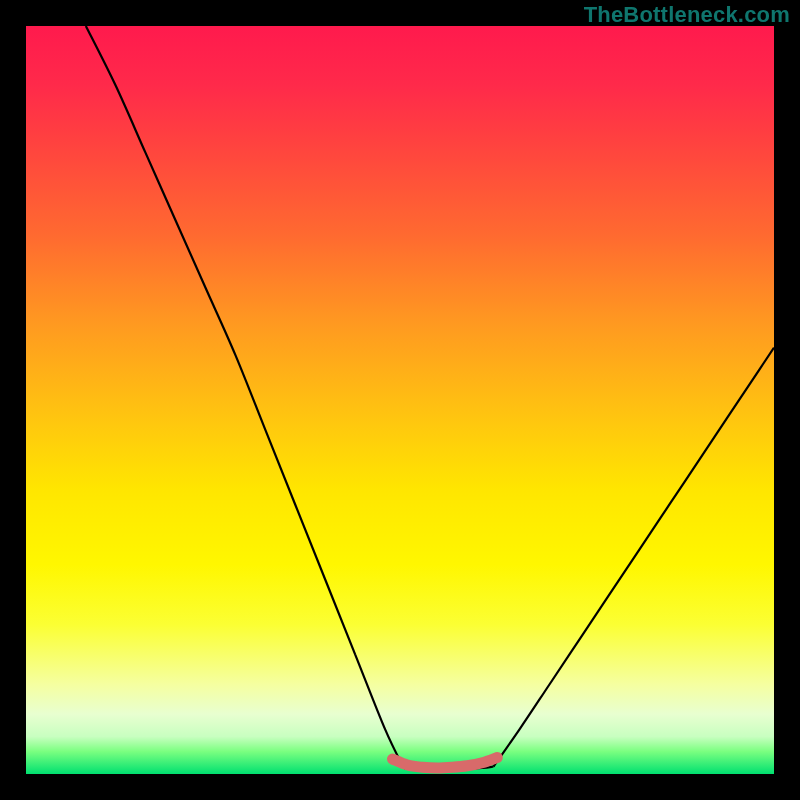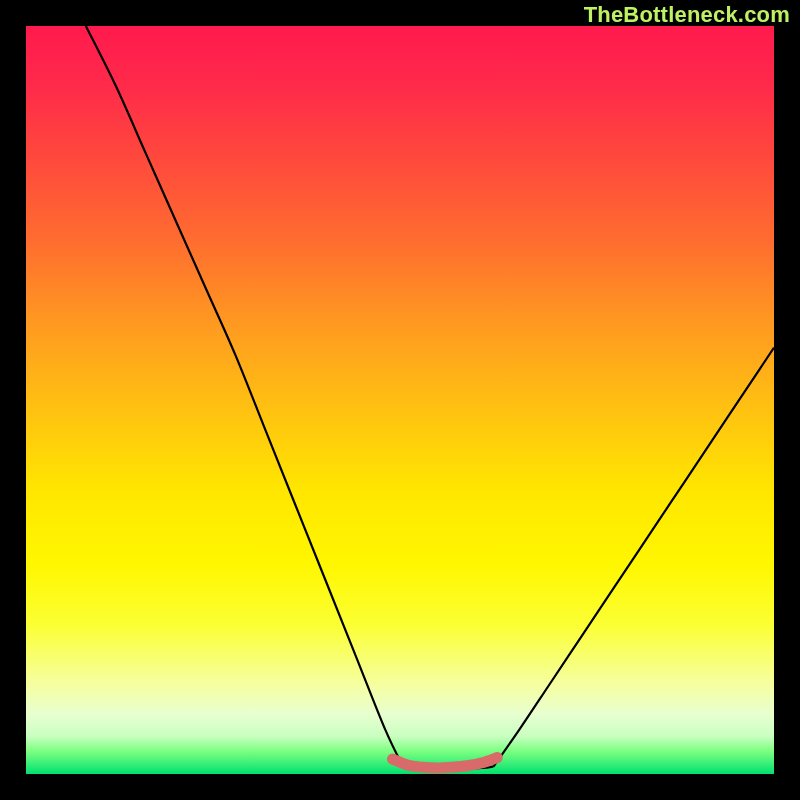--- a/index.html
+++ b/index.html
@@ -53,21 +53,21 @@
     inset: 0;
     width: 100%;
     height: 100%;
   }
   .watermark {
     position: absolute;
     top: 2px;
     right: 10px;
     font-size: 22px;
     font-weight: 600;
-    color: #bef264;
+    color: #0f766e;
     letter-spacing: 0.2px;
     user-select: none;
   }
 </style>
 </head>
 <body>
 
 <div class="frame">
   <div class="watermark">TheBottleneck.com</div>
 

